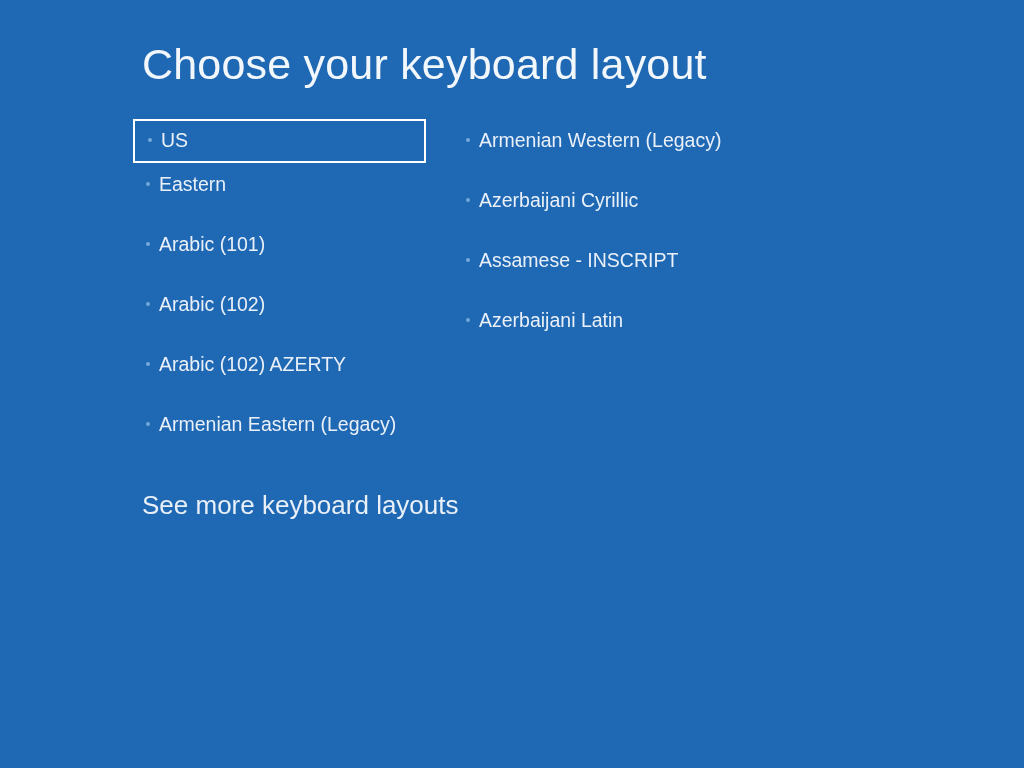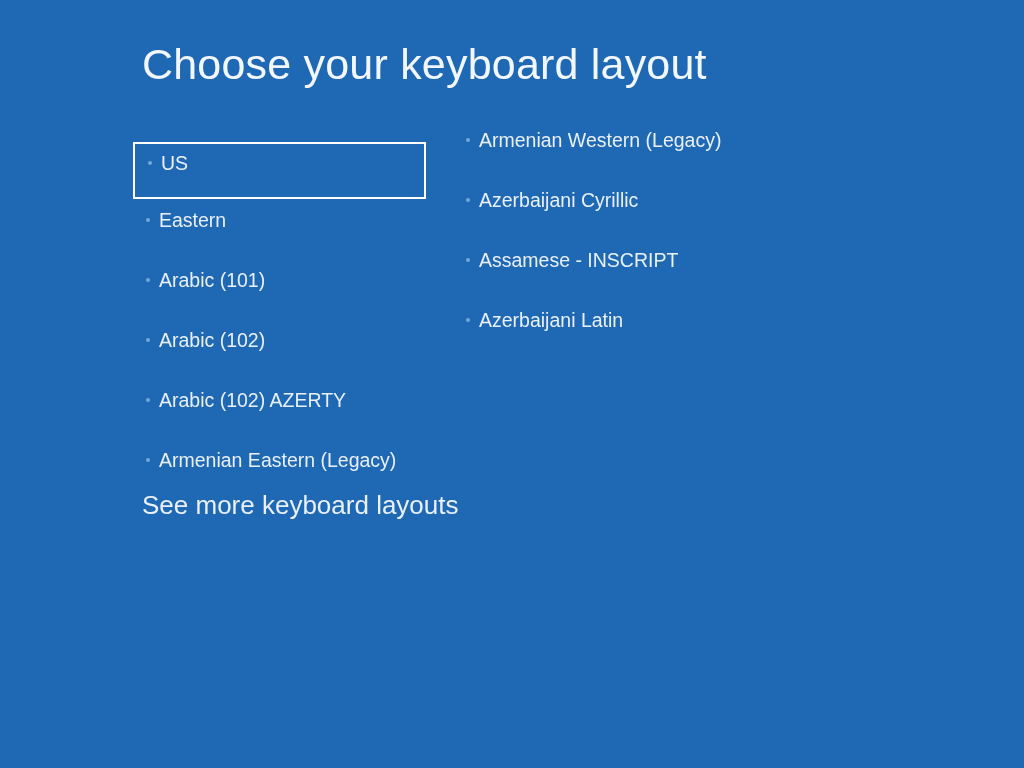--- a/index.html
+++ b/index.html
@@ -68,23 +68,22 @@
     font-weight: 300;
     line-height: 26px;
     color: #e9f0f8;
     white-space: nowrap;
   }
 
   
   .layout-item.selected {
     border: 2px solid #ffffff;
     width: 293px;
-    height: 57px;
+    height: 44px;
     padding-top: 6px;
-    margin-top: 23px;
   }
   #column-left .layout-item.selected { margin-left: 0; }
 
   
   #see-more-link {
     position: absolute;
     left: 142px;
     top: 492px;
     font-size: 26px;
     font-weight: 300;

